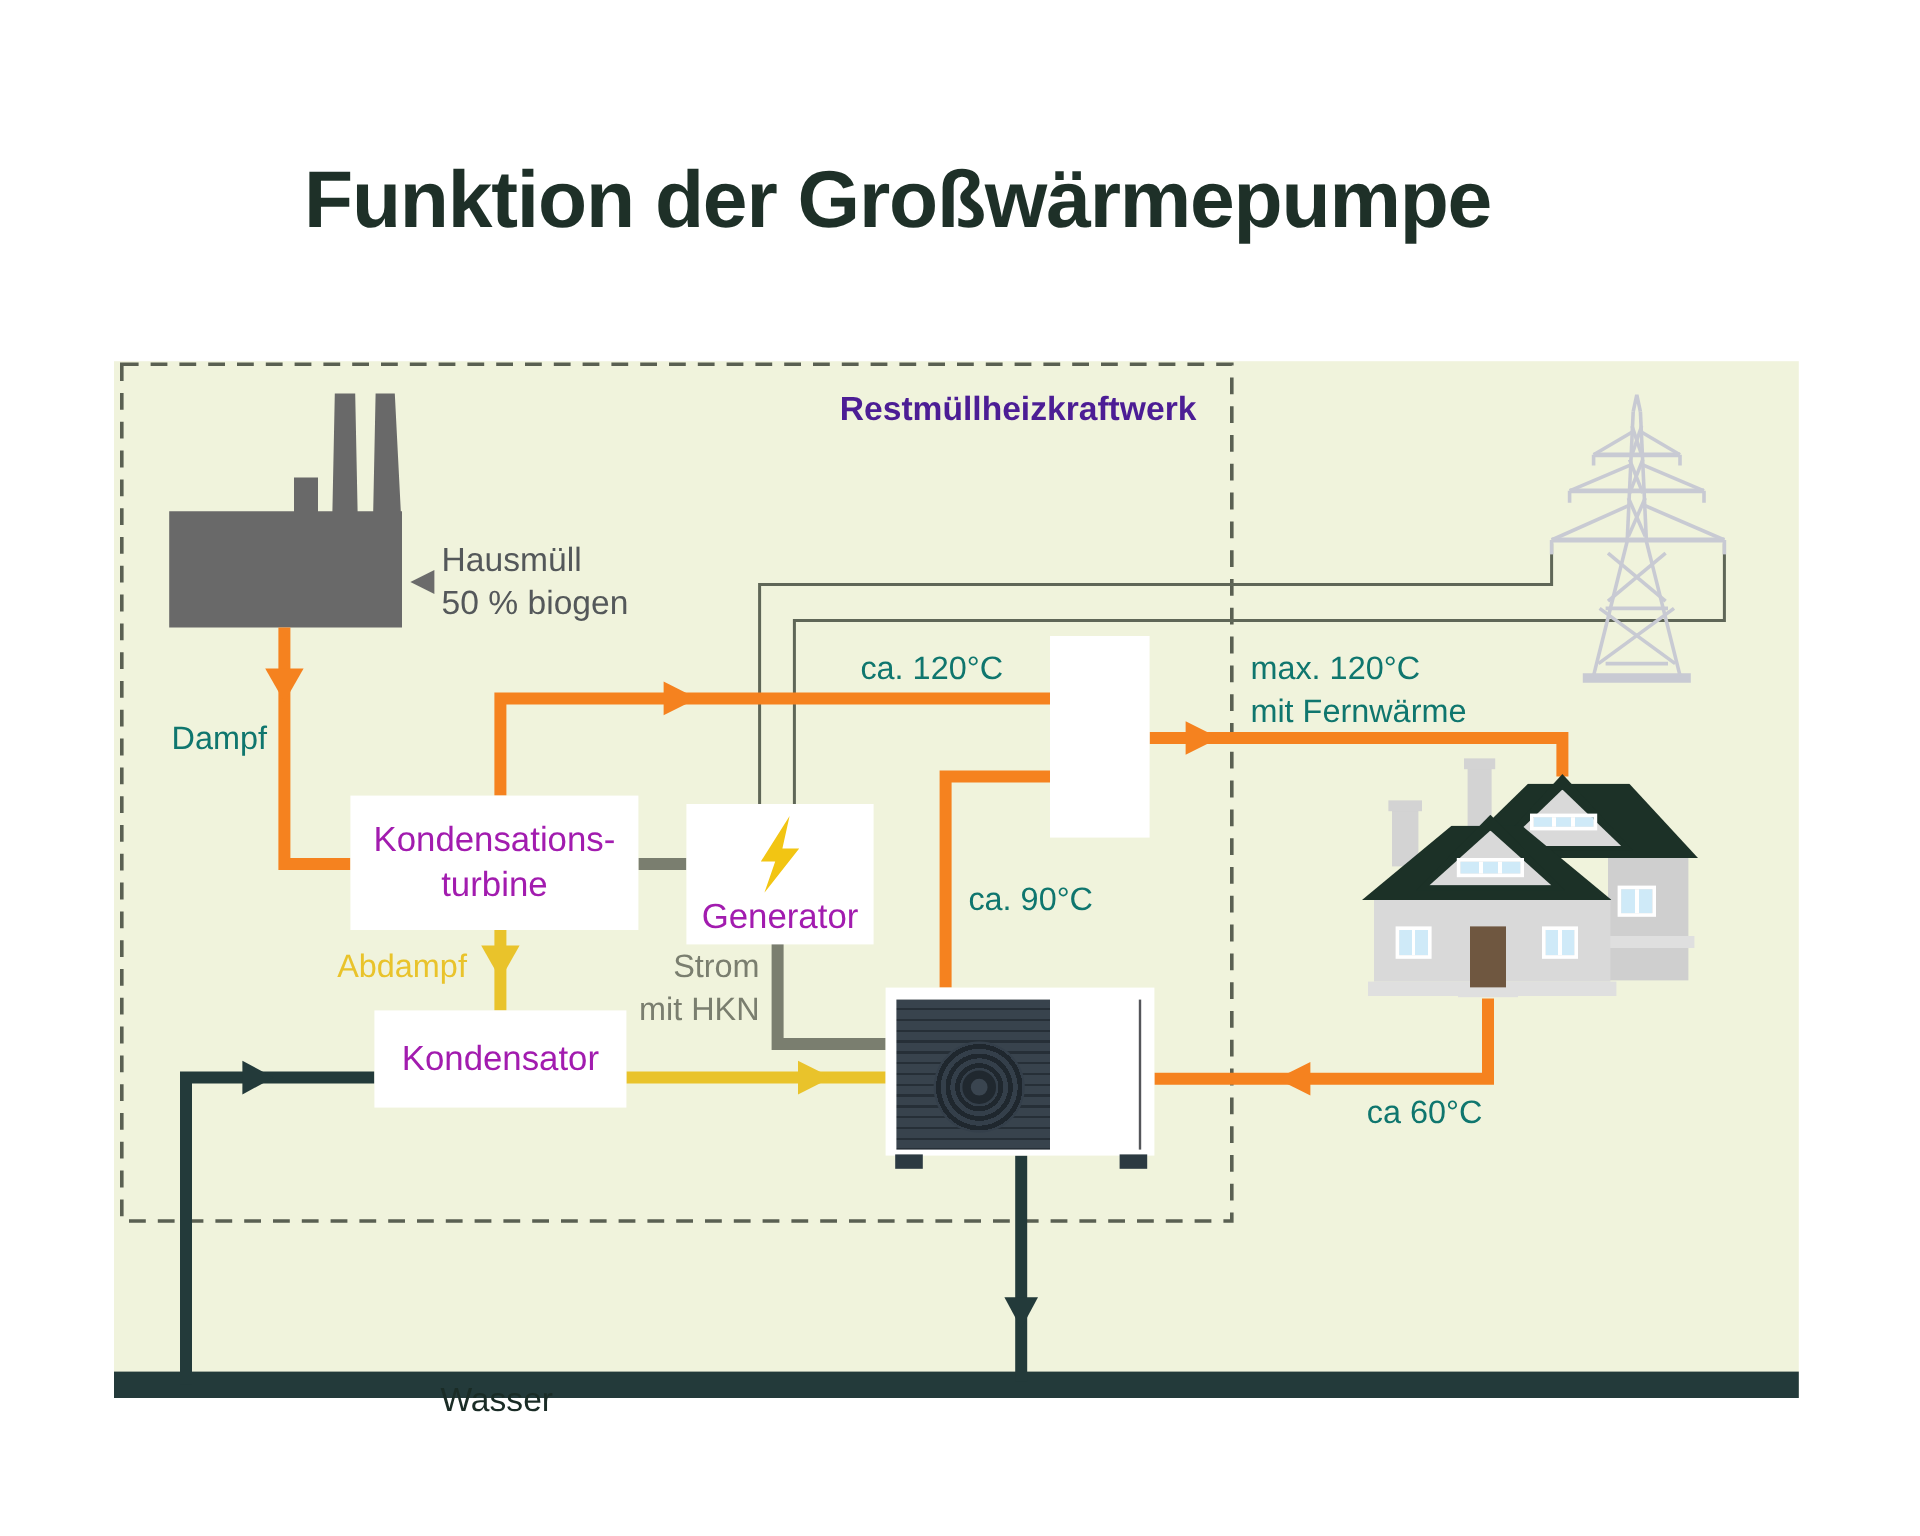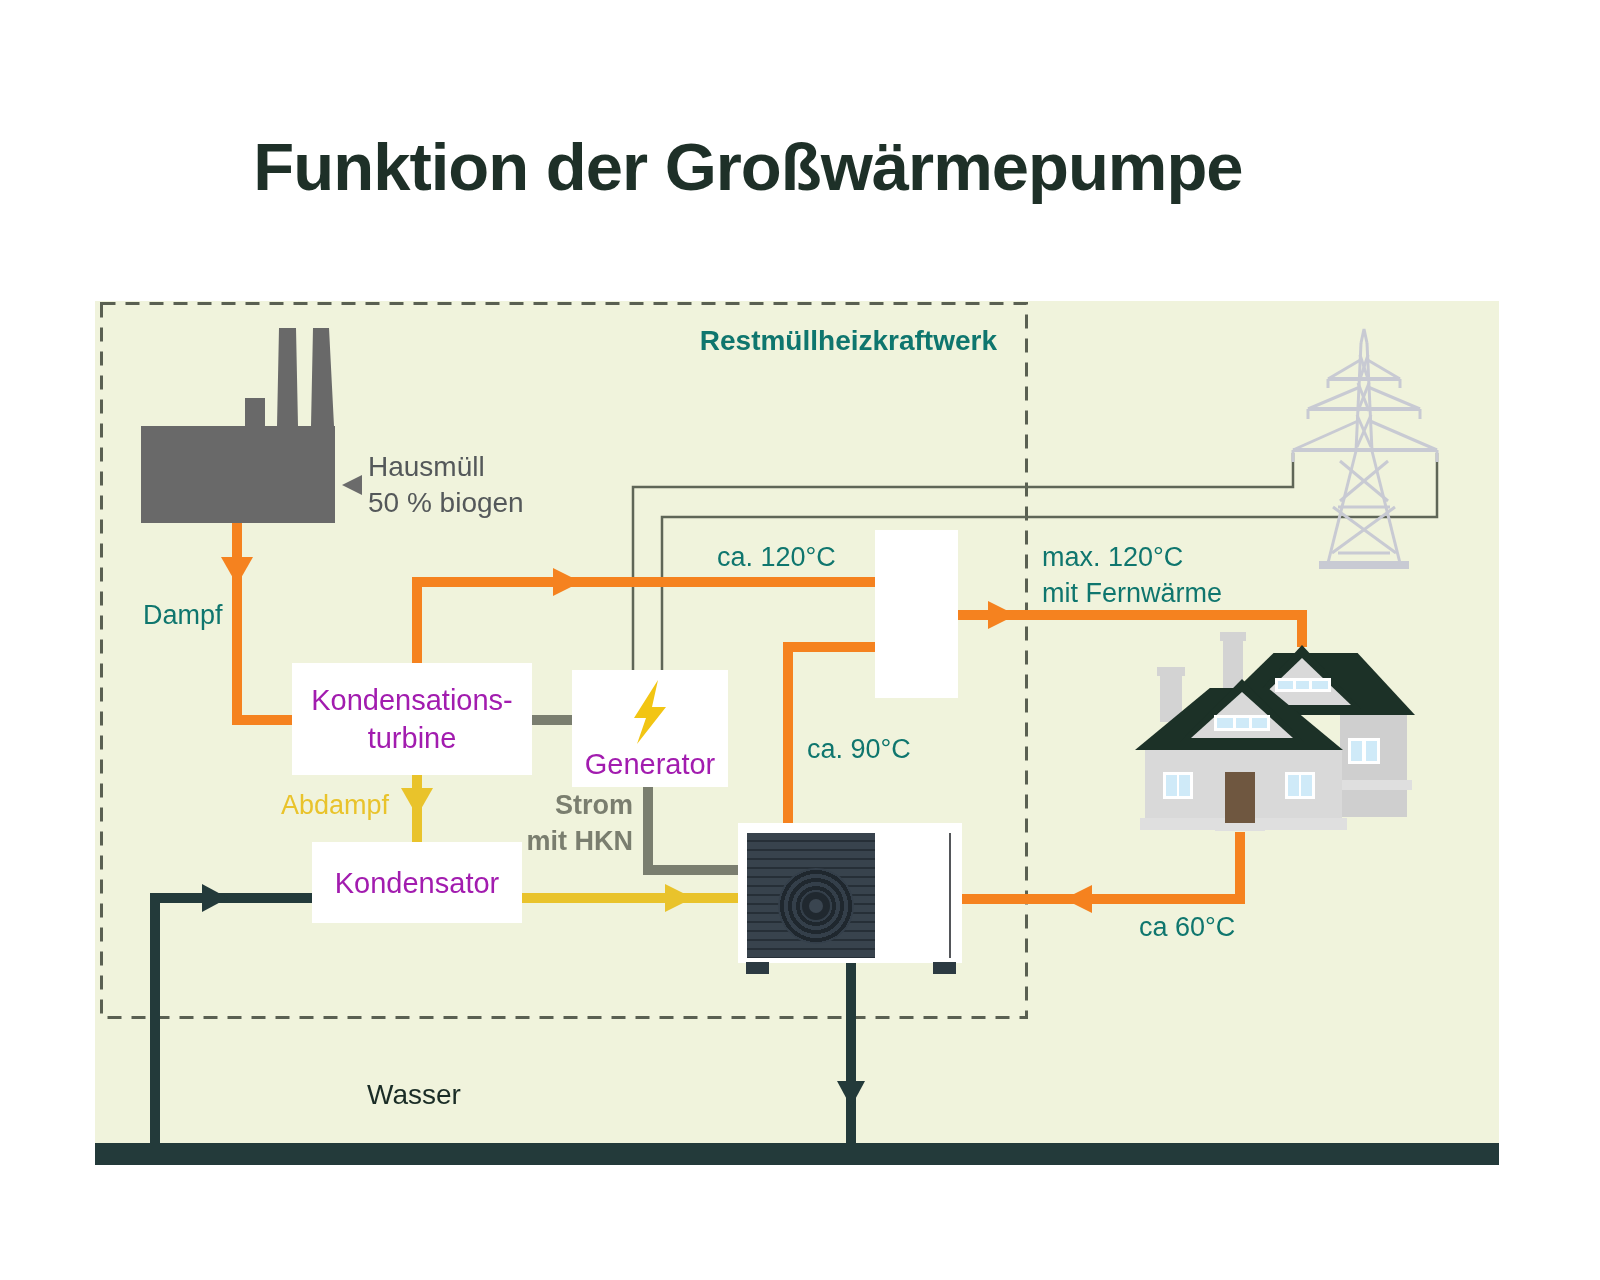--- a/index.html
+++ b/index.html
@@ -9,23 +9,23 @@
   .title{position:absolute;top:128px;left:0;width:1496px;text-align:center;
          font-size:67px;font-weight:700;color:#1E3028;letter-spacing:-1px;margin:0;}
   .diagram{position:absolute;left:95px;top:301px;width:1404px;height:864px;background:#F0F3DC;}
   .waterbar{position:absolute;left:0;top:842px;width:1404px;height:22px;background:#233A3A;}
   .pipes{position:absolute;left:0;top:0;}
   .box{position:absolute;background:#ffffff;display:flex;flex-direction:column;
        align-items:center;justify-content:center;color:#a21caf;font-size:29px;line-height:38px;}
   .lbl{position:absolute;font-size:27px;line-height:36px;white-space:nowrap;}
   .orange{color:#0f766e;}
   .yellow{color:#E9C32B;}
-  .grayt{color:#7A7E6F;font-weight:bold;}
+  .grayt{color:#7A7E6F;}
   .darkt{color:#1A2C26;}
-  .plant-title{font-weight:700;color:#0f766e;font-size:28px;}
+  .plant-title{font-weight:700;color:#4c1d95;font-size:28px;}
   .tri-left{position:absolute;width:0;height:0;border-top:10px solid transparent;
             border-bottom:10px solid transparent;border-right:20px solid #6B6B6B;}
   
   .pump{position:absolute;left:643px;top:522px;width:224px;height:140px;background:#ffffff;}
   .grille{position:absolute;left:9px;top:10px;width:128px;height:125px;
           background:repeating-linear-gradient(180deg,#38434D 0 7px,#262F37 7px 9px);}
   .fan{position:absolute;left:31px;top:35px;width:76px;height:76px;border-radius:50%;
        background:repeating-radial-gradient(circle at 50% 50%,#1F272E 0 4px,#343F4A 4px 8px);}
   .fanhub{position:absolute;left:24px;top:24px;width:28px;height:28px;border-radius:50%;
           background:#3A4550;border:7px solid #20282F;box-sizing:border-box;}
@@ -203,16 +203,16 @@
 
     <div class="lbl orange" style="left:1000px;top:608px;margin-left:44px;">ca 60°C</div>
 
     <div class="lbl yellow" style="left:186px;top:486px;">Abdampf</div>
 
     <div class="lbl grayt" style="right:866px;top:486px;text-align:right;">
       <div>Strom</div>
       <div>mit HKN</div>
     </div>
 
-    <div class="lbl darkt" style="left:272px;top:776px;font-size:28px;">Wasser</div>
+    <div class="lbl darkt" style="left:272px;top:848px;font-size:28px;">Wasser</div>
 
   </div>
 </div>
 
 </body></html>

